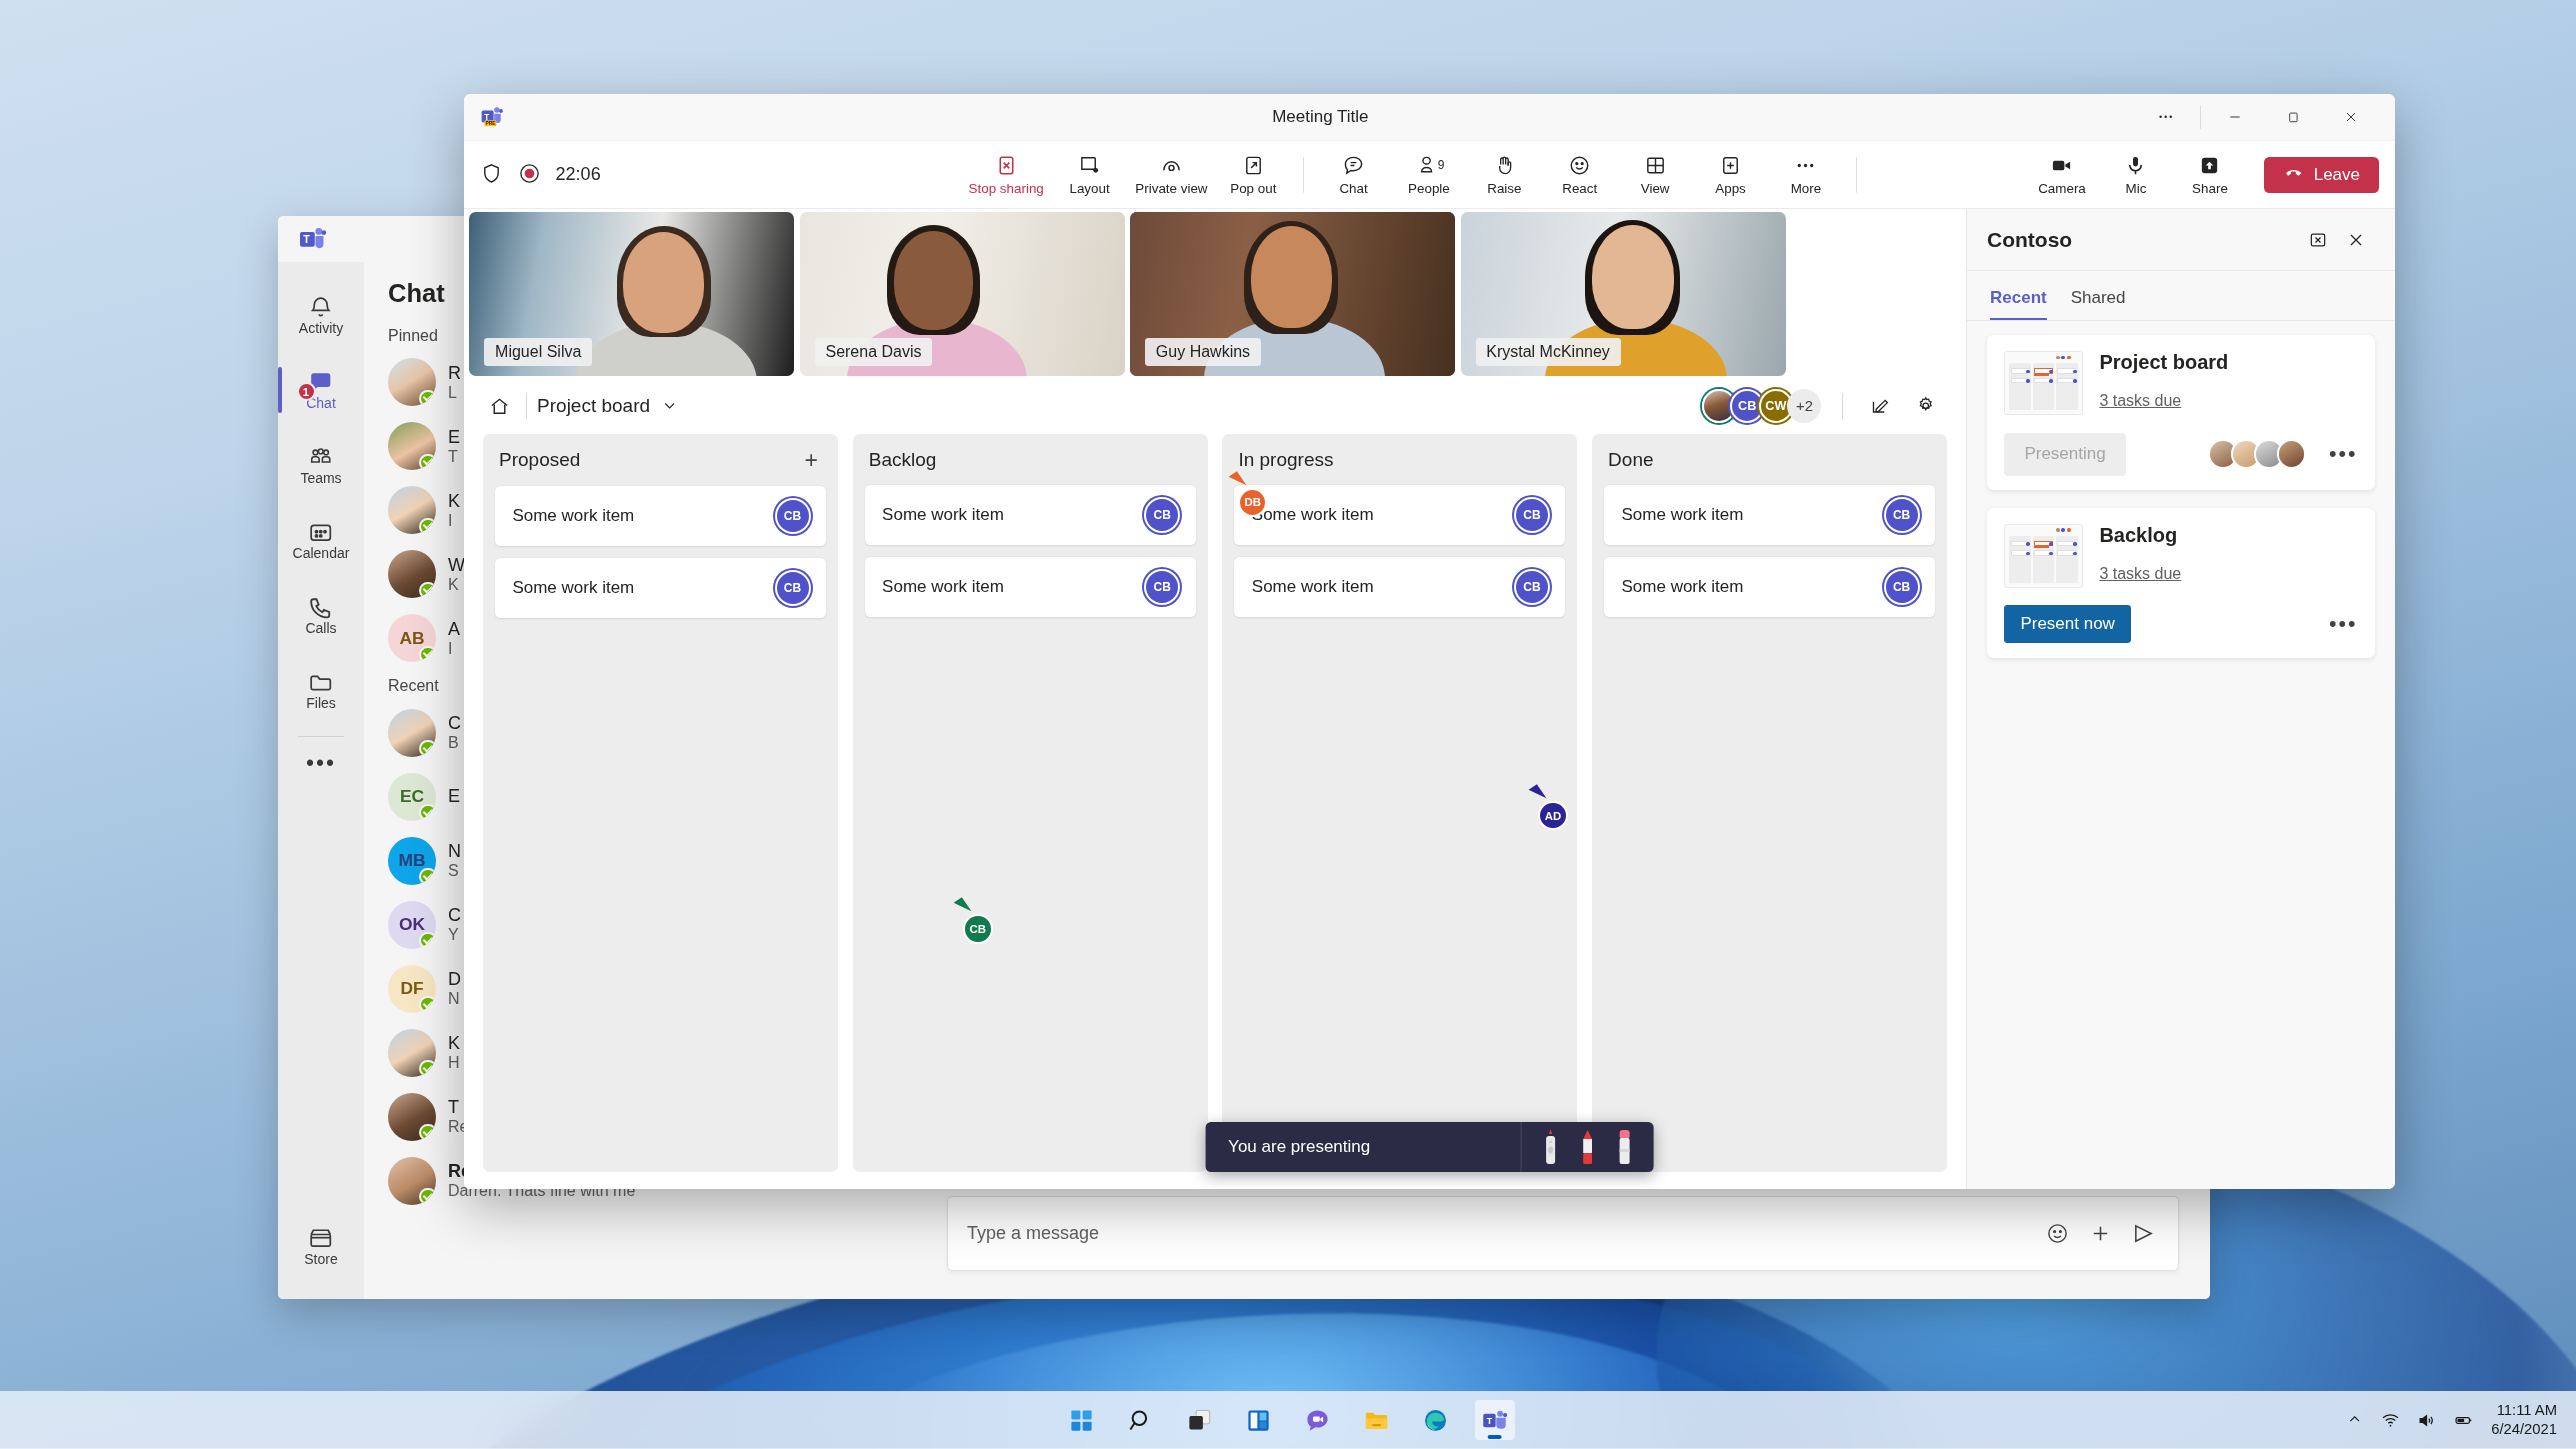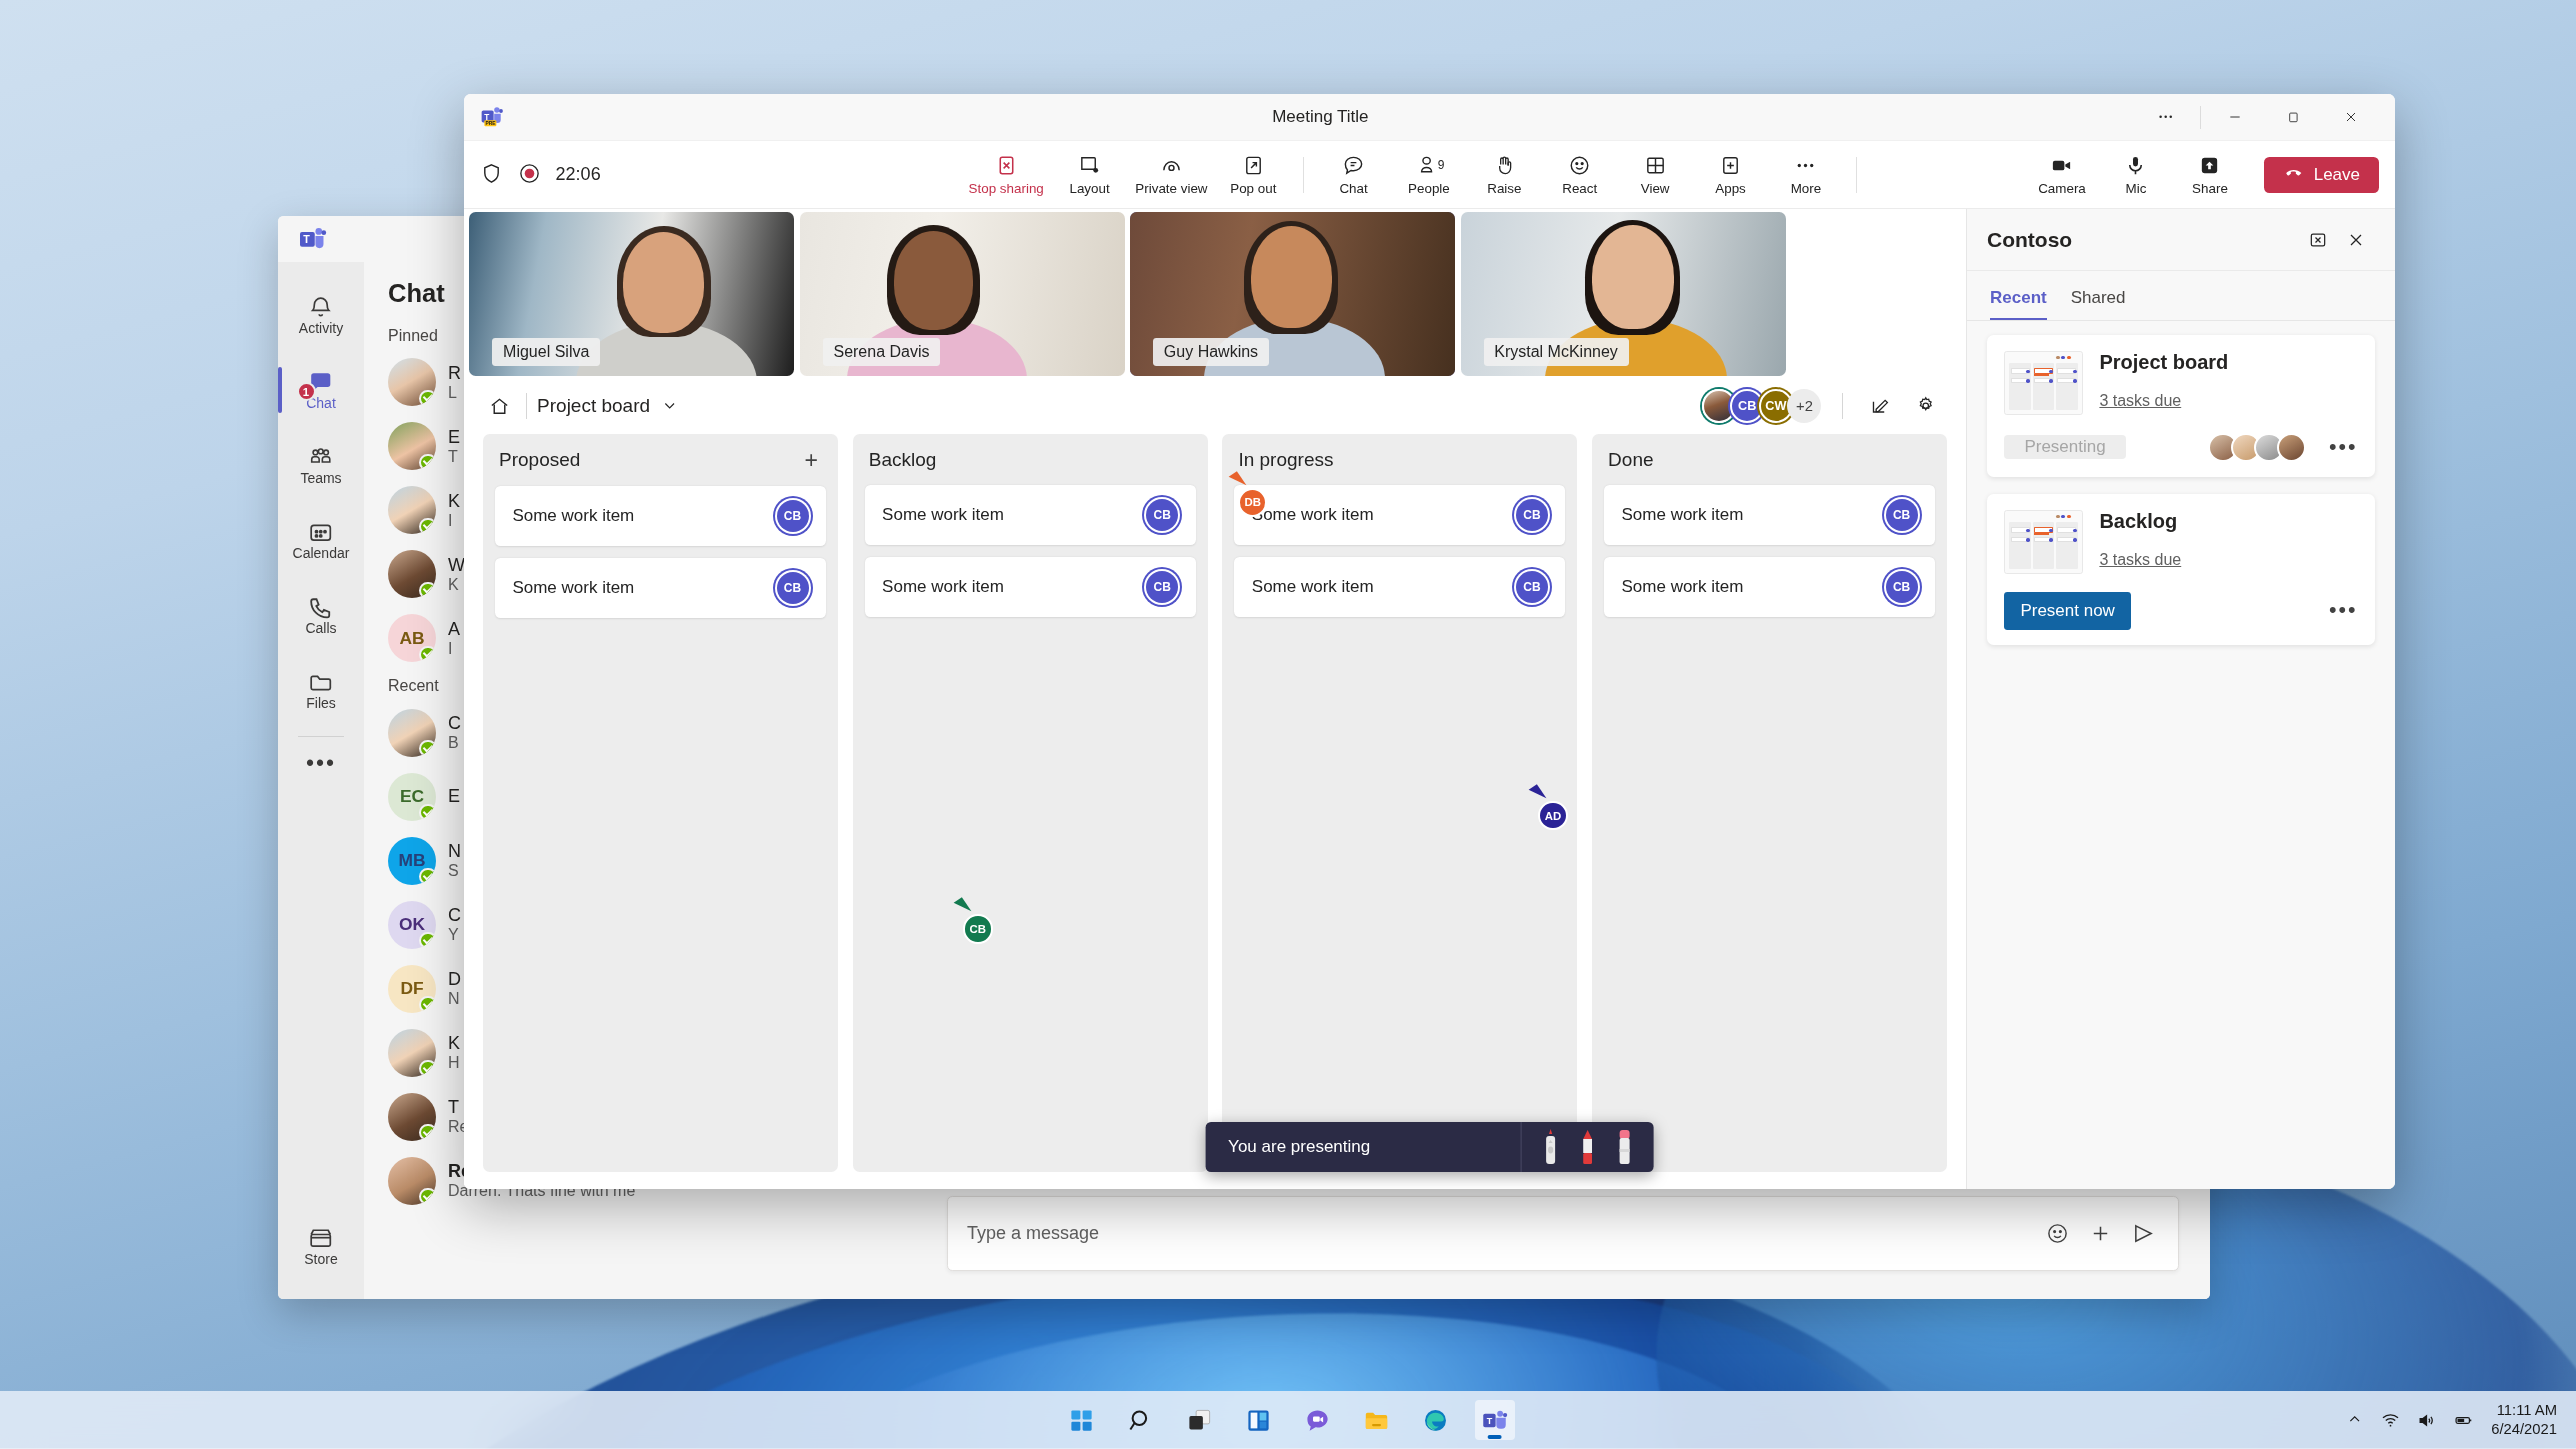--- a/index.html
+++ b/index.html
@@ -137,21 +137,21 @@
   
   #meeting-main { flex: 1; display: flex; min-height: 0; }
   #stage { flex: 1; display: flex; flex-direction: column; min-width: 0; background: #fff; }
 
   
   #video-strip { height: 169px; display: flex; gap: 5.4px; padding: 2.7px 5.4px 0 5.4px; flex: none; }
   .vid-tile {
     width: 325px; height: 164px; border-radius: 6.7px; position: relative; overflow: hidden;
   }
   .vid-name {
-    position: absolute; left: 23px; bottom: 9.4px;
+    position: absolute; left: 15px; bottom: 9.4px;
     background: rgba(240,240,240,.92); color: #242424; font-size: 16px;
     padding: 5.4px 10.7px; border-radius: 3.4px; max-width: 90%;
     white-space: nowrap; overflow: hidden; text-overflow: ellipsis;
   }
   .vid-tile.active { outline: 3.4px solid #6264a7; outline-offset: -3.4px; }
 
   
   #share-header {
     height: 56px; display:flex; align-items:center; padding: 0 23px 0 19px; gap: 10.7px; flex: none;
   }
@@ -241,21 +241,21 @@
     width: 79px; height: 64px; background: #fafafa; border: 0.7px solid #e8e8e8; border-radius: 2.7px;
     position: relative; overflow:hidden; flex:none;
   }
   .thumb-col { position:absolute; top:10.7px; background:#ededed; width: 20px; bottom: 4px; border-radius:1.3px;}
   .thumb-card { position:absolute; height: 5.4px; background:#fff; border:0.7px solid #e0e0e0; border-radius:0.7px;}
   .thumb-dot { position:absolute; width: 3.4px; height:3.4px; border-radius:50%; background:#4f52c8;}
   .rp-card-title { font-size: 20px; font-weight: bold; color: #252423; line-height: 1.15; }
   .rp-card-sub { font-size: 16px; color: #616161; margin-top: 18px; text-decoration: underline; }
   .rp-card-bottom { display:flex; align-items:center; margin-top: 17.4px; gap: 10.7px; }
   .btn-presenting {
-    background:#ededed; color:#a6a6a6; border-radius: 4px; height: 24px;
+    background:#ededed; color:#a6a6a6; border-radius: 4px; height: 43px;
     padding: 0 20px; display:flex; align-items:center; font-size: 17px;
   }
   .btn-present-now {
     background:#1264a3; color:#fff; border-radius: 3.4px; height: 38px;
     padding: 0 16px; display:flex; align-items:center; font-size: 17px; cursor:pointer;
   }
   .rp-card-bottom .spacer { flex: 1; }
   .rp-people { display:flex; align-items:center; }
   .rp-person { width: 29.5px; height:29.5px; border-radius:50%; margin-left:-6.7px; border: 2px solid #fff; overflow:hidden;}
   .rp-more { font-size: 21.5px; color:#424242; letter-spacing:2px; cursor:pointer; padding-left: 12px; line-height: .6;}

